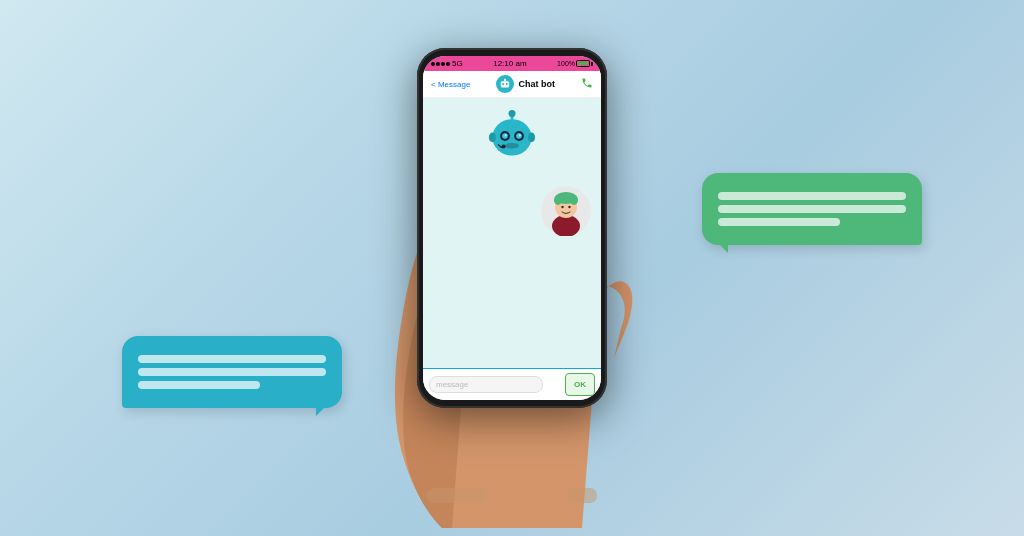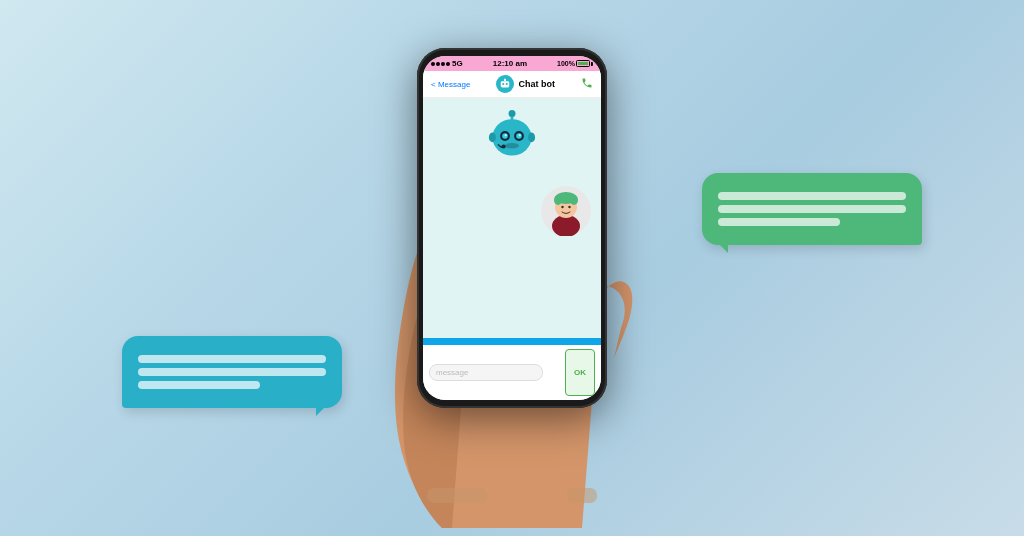--- a/index.html
+++ b/index.html
@@ -54,27 +54,27 @@
       height: 100%;
       background: #e0f4f4;
       border-radius: 22px;
       overflow: hidden;
       display: flex;
       flex-direction: column;
     }
 
     
     .status-bar {
-      background: #f9a8d4;
+      background: #ec4899;
       display: flex;
       align-items: center;
       justify-content: space-between;
       padding: 3px 8px;
       font-size: 8px;
-      font-weight: 700;
+      font-weight: 400;
       color: #000;
       flex-shrink: 0;
     }
 
     .status-left {
       display: flex;
       align-items: center;
       gap: 2px;
     }
 
@@ -188,39 +188,39 @@
       margin-right: 4px;
     }
 
     
     .input-bar {
       background: #fff;
       display: flex;
       align-items: center;
       padding: 4px 6px;
       gap: 22px;
-      border-top: 7px solid #0ea5e9;
+      border-top: 1px solid #0ea5e9;
       flex-shrink: 0;
     }
 
     .message-input {
       flex: 1;
       background: #f5f5f5;
       border: 1px solid #ddd;
       border-radius: 8px;
       padding: 3px 6px;
       font-size: 8px;
       color: #999;
     }
 
     .ok-button {
       background: #e8f8e8;
       border: 1px solid #4caf50;
       border-radius: 4px;
-      padding: 18px 8px;
+      padding: 6px 8px;
       font-size: 8px;
       font-weight: 600;
       color: #4caf50;
     }
 
     
     .bubble-green {
       position: absolute;
       top: 155px;
       right: 40px;

